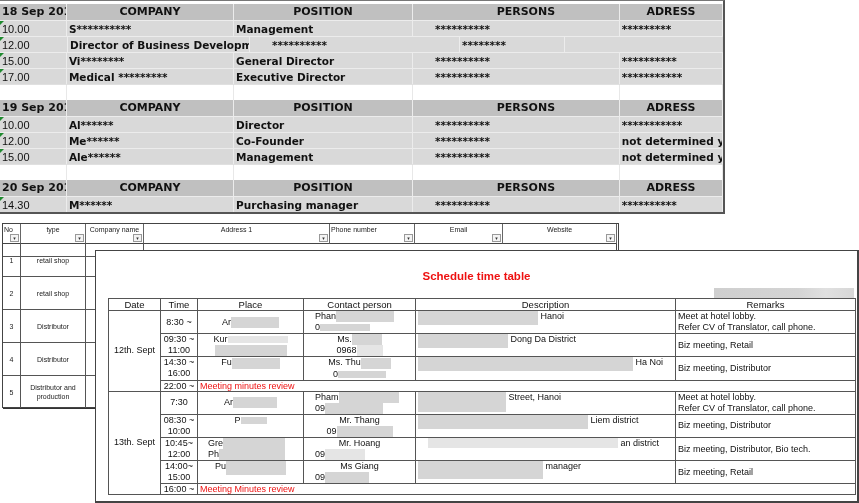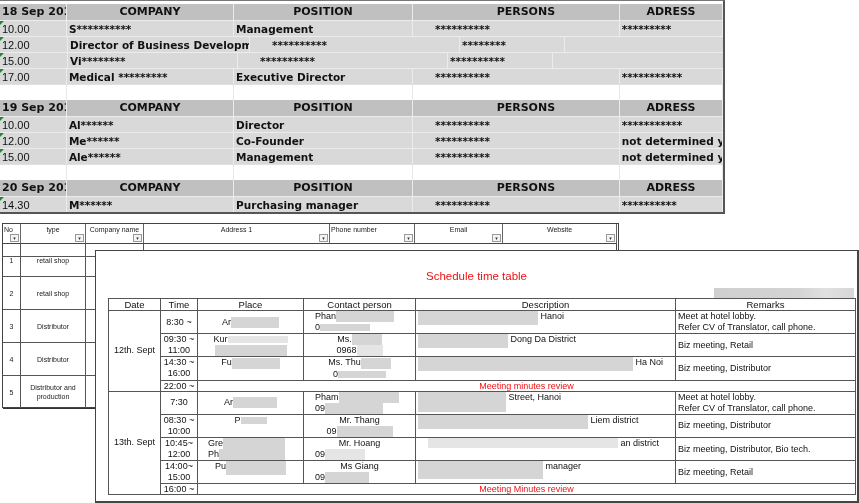--- a/index.html
+++ b/index.html
@@ -69,21 +69,21 @@
     position: absolute; left: 83px; top: 0; width: 58px; height: 100%; border-right: 1px solid #555;
   }
 
   
   #schedule {
     position: absolute; left: 95px; top: 250px; width: 764px; height: 253px;
     border: 1px solid #444; border-right: 2px solid #444; border-bottom: 2px solid #444; background: #fff;
   }
   #sched-title {
     position: absolute; left: 0; width: 100%; top: 19px; text-align: center;
-    color: #ee1111; font-weight: normal; font-size: 11.5px;
+    color: #ee1111; font-weight: bold; font-size: 11.5px;
   }
   #visitor {
     position: absolute; right: 72px; top: 36px; font-weight: bold; font-style: italic; font-size: 10px; color: #111;
   }
   .blur { display: inline-block; background: #d0d0d0; opacity: 0.9; height: 11px; vertical-align: middle; }
   .blur.light { background: #e2e2e2; }
   #visitor-blur { position: absolute; right: 3px; top: 37px; width: 140px; height: 11px;
     background: linear-gradient(90deg,#cfcfcf 0%,#d4d4d4 60%,#e0e0e0 80%,#d7d7d7 100%); }
 
   #sched-table {
@@ -93,21 +93,21 @@
   #sched-table th, #sched-table td {
     border: 1px solid #555; padding: 0 2px; vertical-align: top; line-height: 11px;
   }
   #sched-table th { font-weight: normal; height: 12px; text-align: center; font-size: 9.5px; }
   #sched-table td.date { vertical-align: middle; text-align: center; font-size: 9px; }
   #sched-table td.time { text-align: center; }
   #sched-table td.place { text-align: center; position: relative; }
   #sched-table td.contact { text-align: center; position: relative; }
   #sched-table td.desc { position: relative; }
   #sched-table td.remarks { vertical-align: middle; }
-  #sched-table td.review { text-align: center; color: #ee1111; height: 11px; line-height: 10px; }
+  #sched-table td.review { text-align: left; color: #ee1111; height: 11px; line-height: 10px; }
 </style>
 </head>
 <body>
 
 <div id="top-sheet">
 
   <div class="ts-row ts-head" style="top:3px">
     <div class="c c0">18 Sep 2018</div>
     <div class="c c1">COMPANY</div>
     <div class="c c2" style="width:182px">POSITION</div>
@@ -123,20 +123,21 @@
   </div>
   <div class="ts-row ts-data" style="top:35px">
     <div class="c c0">12.00</div>
     <div class="c c2">Director of Business Development</div>
     <div class="c c3">**********</div>
     <div class="c c4">********</div>
   </div>
   <div class="ts-row ts-data" style="top:51px">
     <div class="c c0">15.00</div>
     <div class="c c1">Vi********</div>
+    <div class="c c2">General Director</div>
     <div class="c c3">**********</div>
     <div class="c c4">**********</div>
   </div>
   <div class="ts-row ts-data" style="top:67px">
     <div class="c c0">17.00</div>
     <div class="c c1">Medical *********</div>
     <div class="c c2">Executive Director</div>
     <div class="c c3">**********</div>
     <div class="c c4">***********</div>
   </div>

